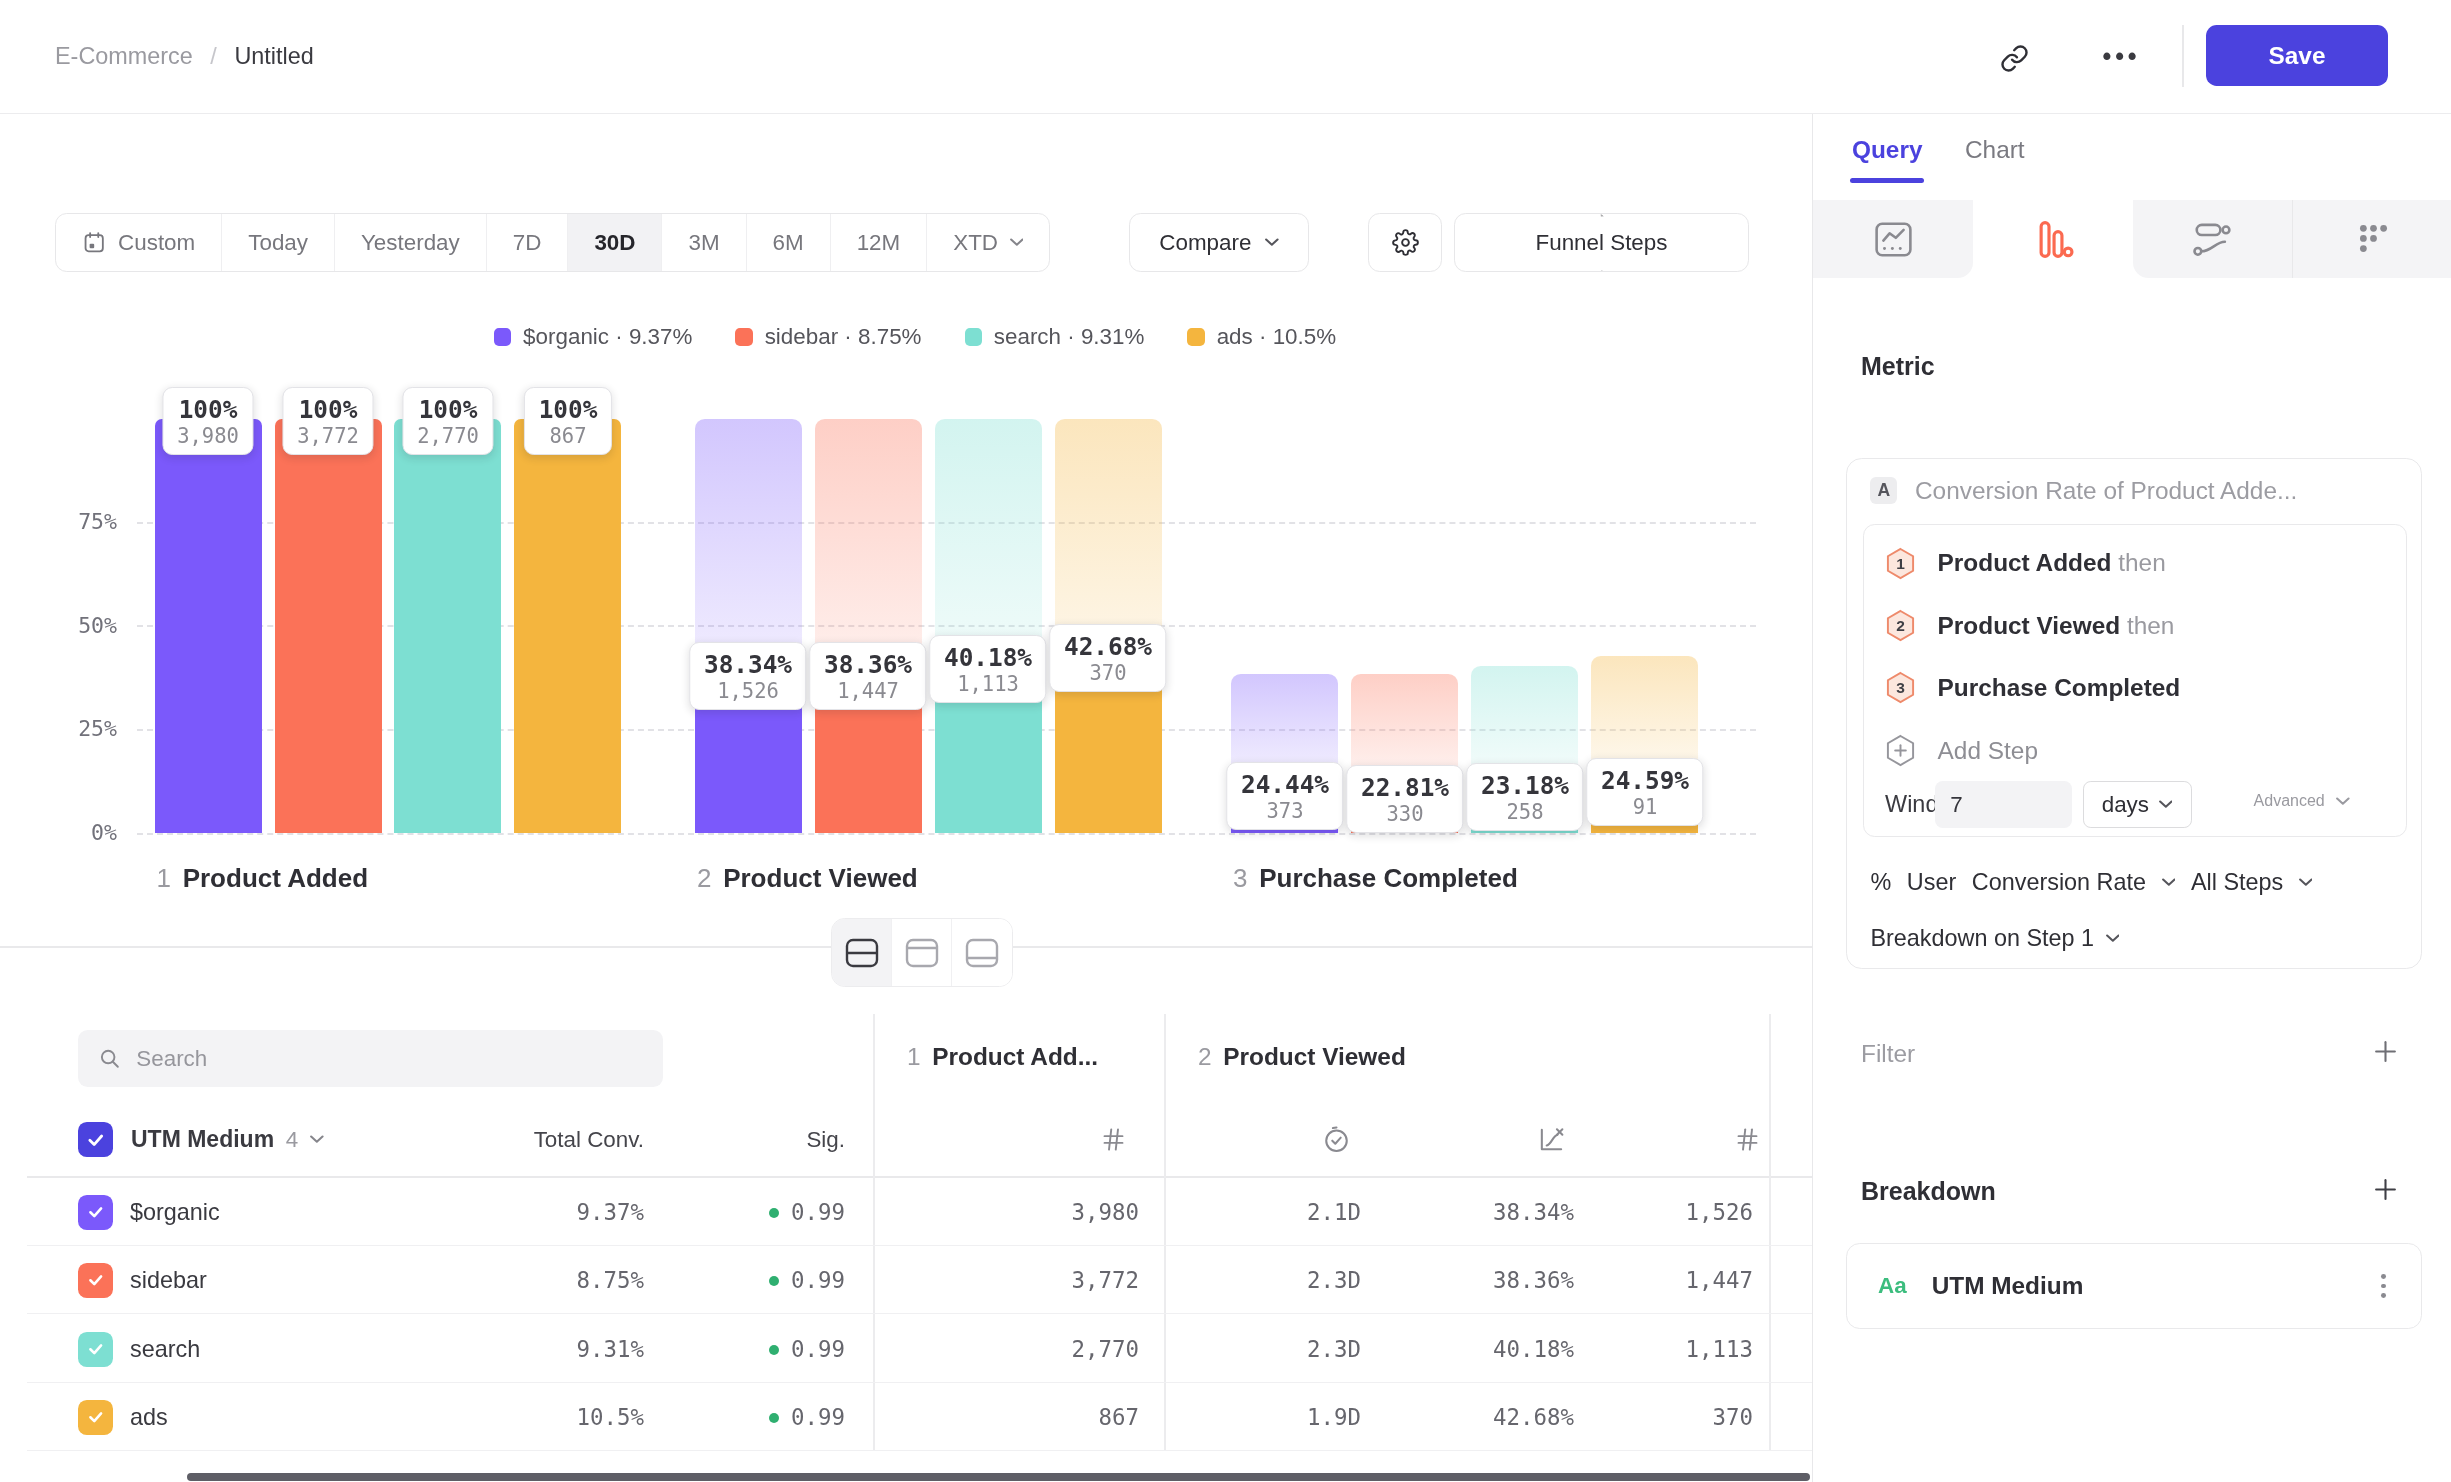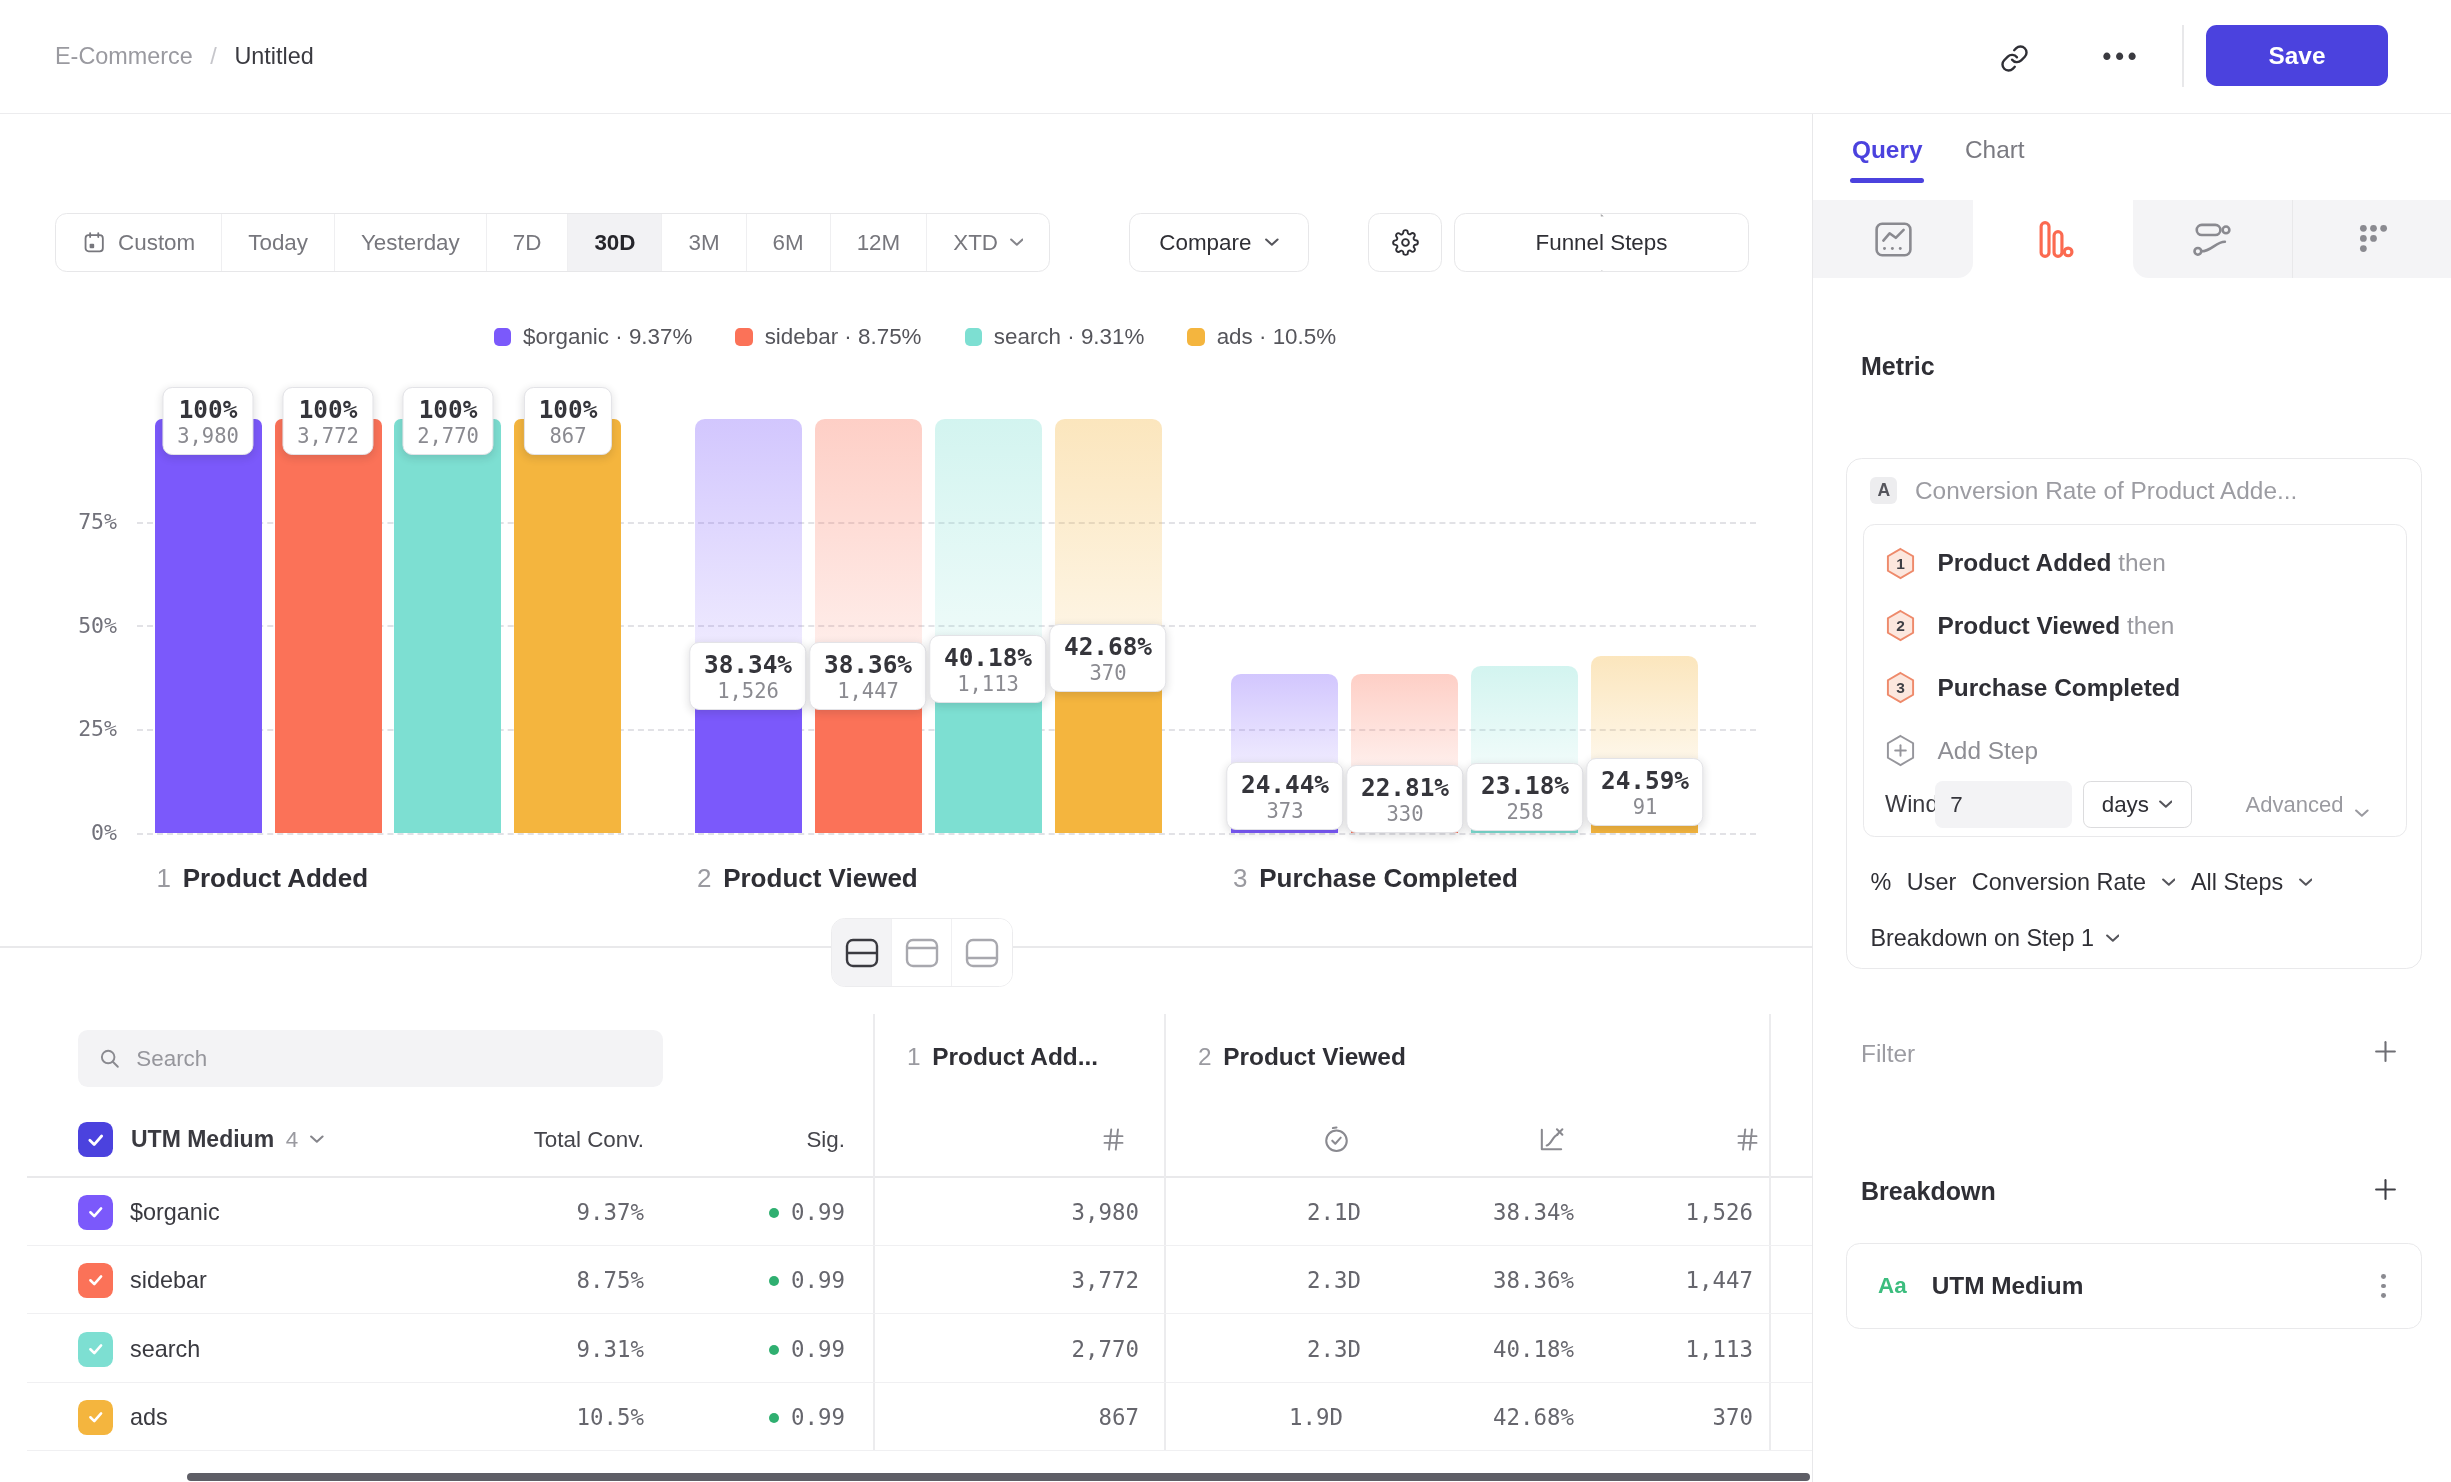--- a/index.html
+++ b/index.html
@@ -99,21 +99,21 @@
   .badgeA { width:27px; height:27px; background:#EDEDEF; border-radius:5.9px; display:flex; align-items:center; justify-content:center; font-size:17.6px; font-weight:bold; color:#55555C; }
   .metric-name { font-size:24.4px; color:#9C9CA2; white-space:nowrap; }
   .inner-card { position:absolute; left:15.6px; top:65px; width:544px; height:313px; border:1.5px solid #E9E9EB; border-radius:11.7px; }
   .m-step { position:absolute; left:21.5px; display:flex; align-items:center; gap:21.5px; height:39px; }
   .m-step .snm { font-size:24.4px; font-weight:bold; color:#2F2F35; white-space:nowrap; }
   .m-step .sthen { font-size:24.4px; color:#9A9AA0; font-weight:normal; }
   .window-row { position:absolute; left:21.5px; top:256px; height:47px; display:flex; align-items:center; }
   .win-label { font-size:23.4px; color:#3A3A40; }
   .win-input { position:absolute; left:71px; width:137px; height:47px; background:#F3F3F5; border-radius:7.8px; font-size:22.4px; color:#35353B; display:flex; align-items:center; padding-left:15.6px; cursor:text; }
   .win-days { position:absolute; left:219px; width:109px; height:47px; border:1.5px solid #DCDCDE; border-radius:7.8px; display:flex; align-items:center; justify-content:center; gap:9.8px; font-size:22.4px; color:#2F2F35; cursor:pointer; background:#fff; }
-  .win-adv { position:absolute; left:382px; display:flex; align-items:flex-end; gap:11.7px; font-size:22px; color:#9A9AA0; cursor:pointer; }
+  .win-adv { position:absolute; left:390px; display:flex; align-items:center; gap:11.7px; font-size:16px; color:#9A9AA0; cursor:pointer; }
   .measure-row { position:absolute; left:23.4px; top:410px; display:flex; align-items:center; gap:15.6px; font-size:23.4px; color:#2F2F35; }
   .bdown-row { position:absolute; left:23.4px; top:466px; display:flex; align-items:center; gap:11.7px; font-size:23.4px; color:#2F2F35; cursor:pointer; }
   .plus-btn { position:absolute; left:556px; width:33px; height:33px; display:flex; align-items:center; justify-content:center; cursor:pointer; }
   .bd-card { position:absolute; left:33px; top:1129px; width:576px; height:86px; border:1.5px solid #E9E9EB; border-radius:13.7px; display:flex; align-items:center; }
   .aa { margin-left:31px; font-size:22.4px; font-weight:bold; color:#3CBD7E; }
   .bd-name { margin-left:25px; font-size:24.4px; font-weight:bold; color:#2F2F35; }
   .kebab { position:absolute; right:27px; display:flex; flex-direction:column; gap:4.9px; cursor:pointer; padding:7.8px; }
   .kebab i { width:4.9px; height:4.9px; border-radius:50%; background:#8A8A90; }
   .clickable { cursor:pointer; }
 </style>
@@ -476,21 +476,21 @@
               </svg>
             </div>
           </div>
           <div class="cell name" style="left:103px;">ads</div>
           <div class="cell val" style="right:1168px;">10.5%</div>
           <div class="cell" style="right:967px;">
             <span class="sig-dot"></span>
             <span class="val">0.99</span>
           </div>
           <div class="cell val" style="right:673px;">867</div>
-          <div class="cell val" style="right:469px;margin-left:32px;">1.9D</div>
+          <div class="cell val" style="right:451px;margin-left:32px;">1.9D</div>
           <div class="cell val" style="right:238px;">42.68%</div>
           <div class="cell val" style="right:59px;">370</div>
         </div>
       </div>
 
     <div class="hscroll"></div>
   </div>
 
   <div class="panel">
     <div class="ptab query">Query</div>

